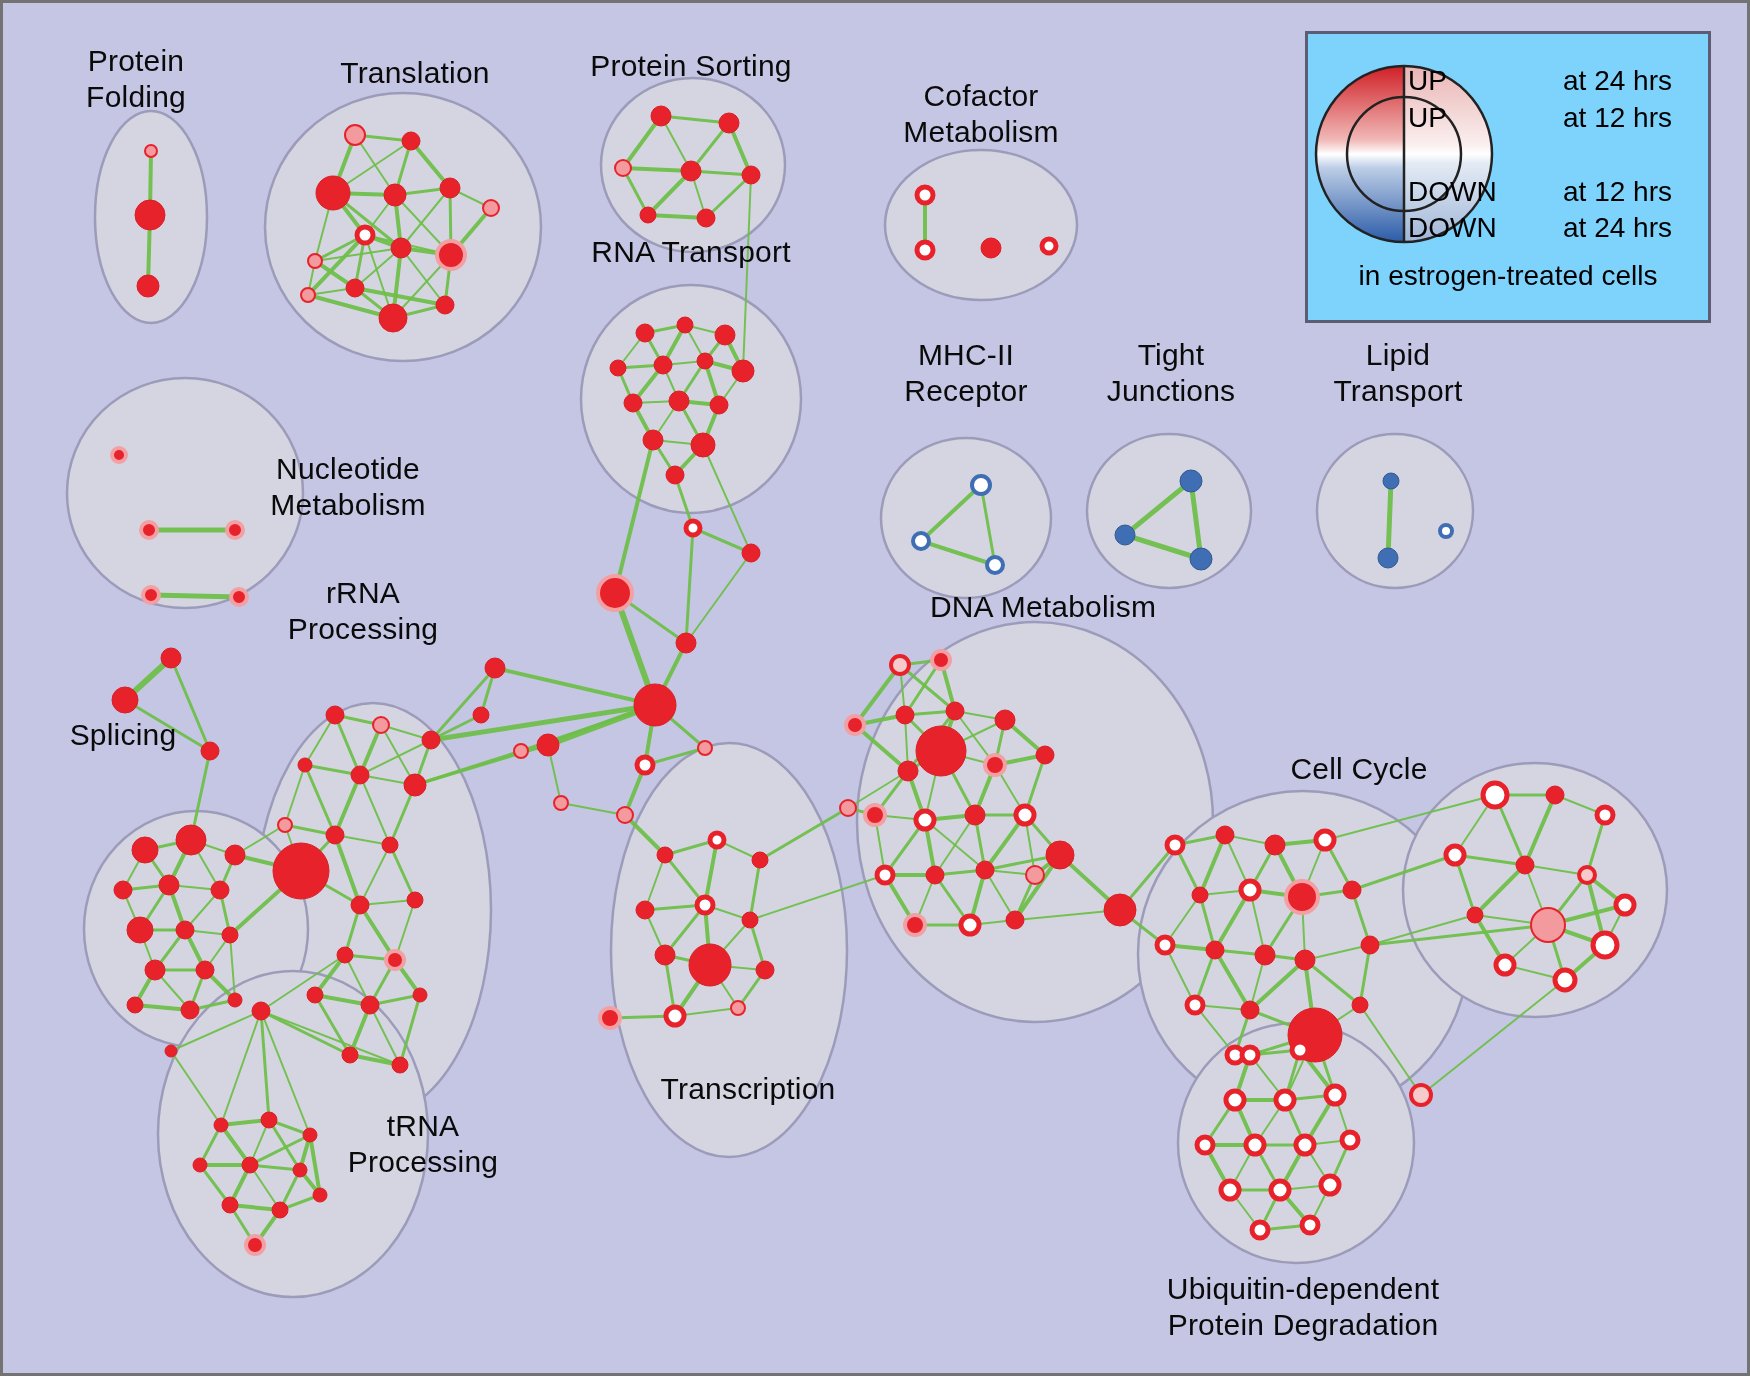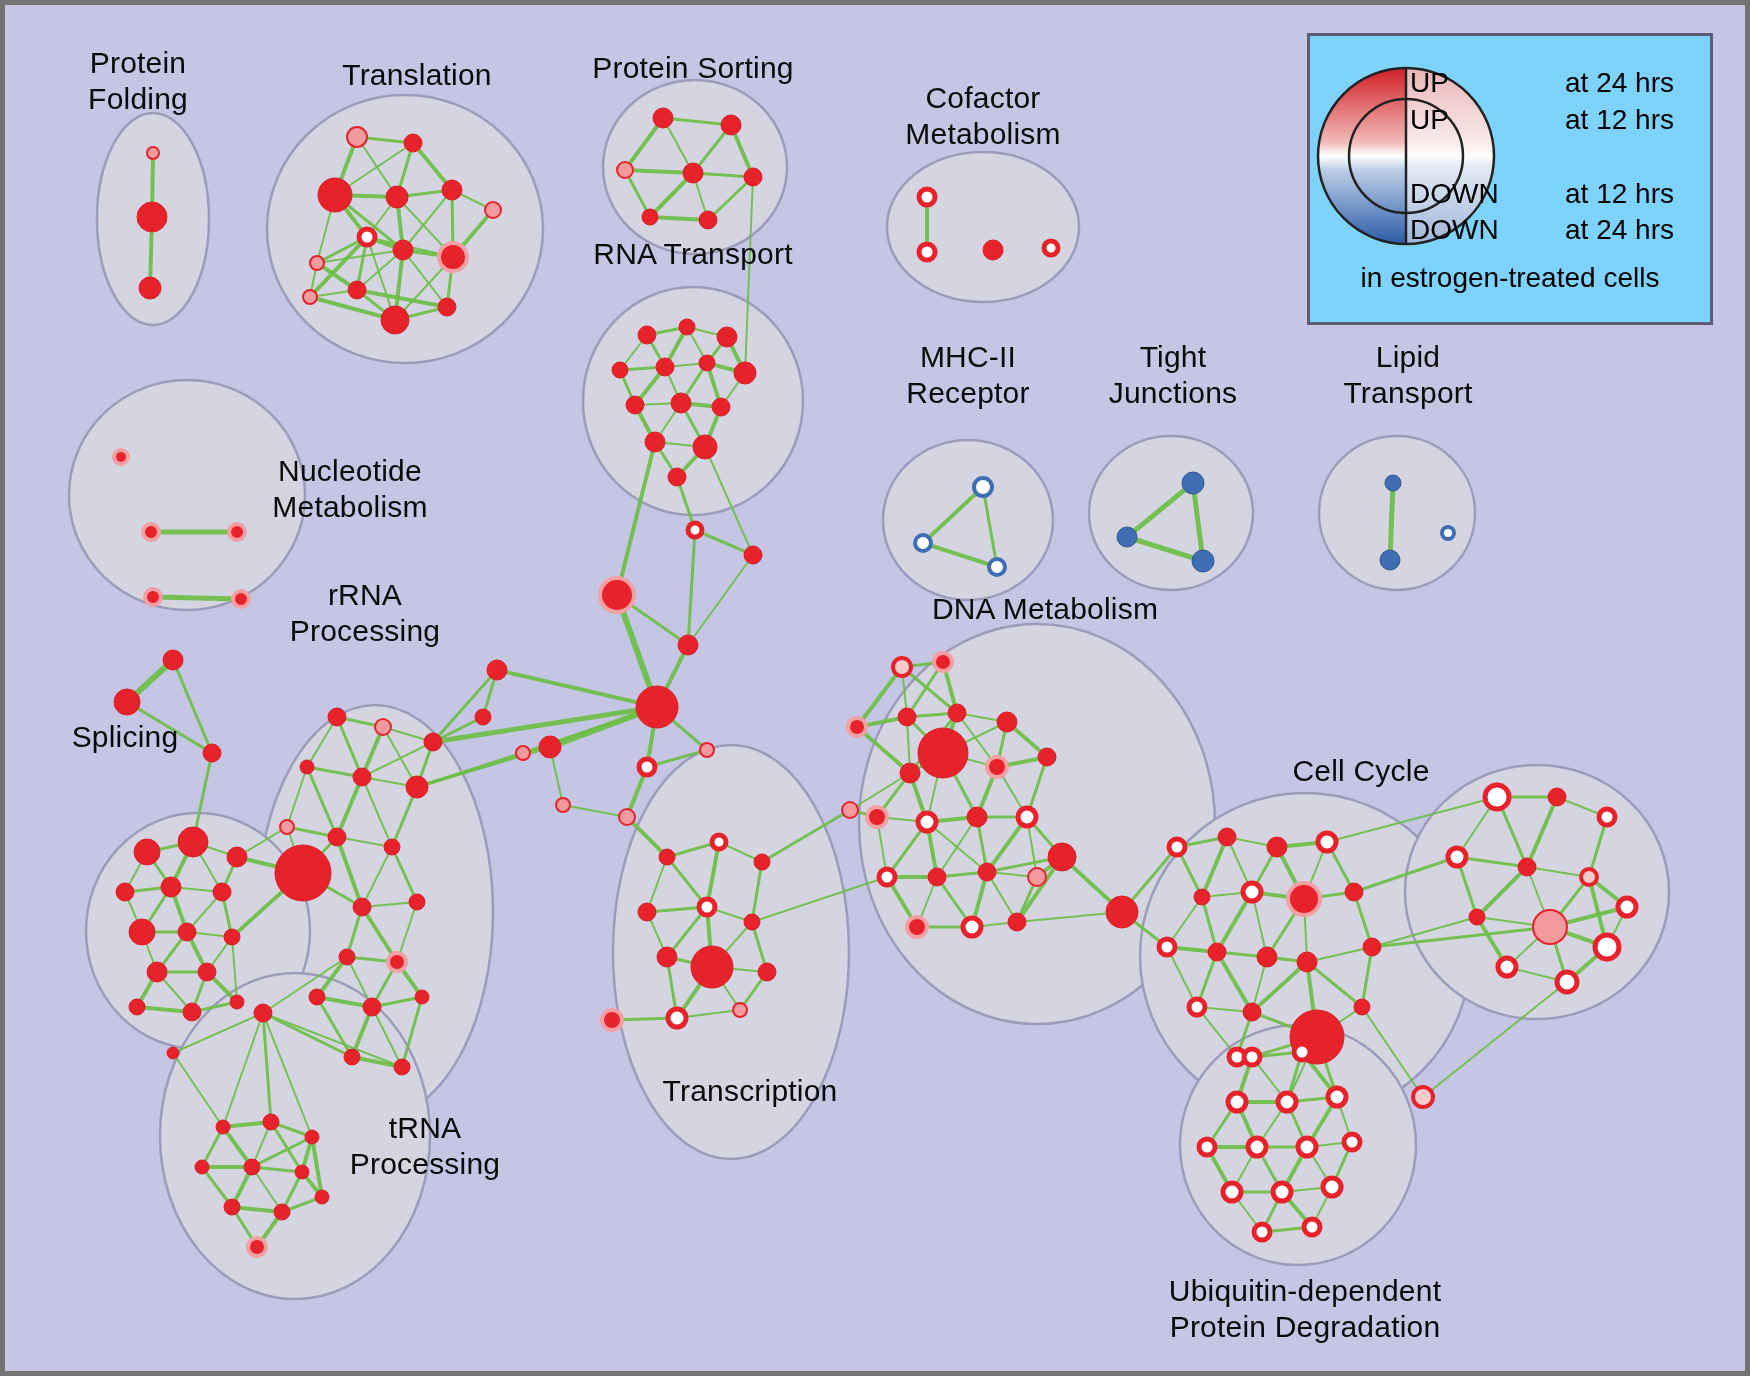--- a/index.html
+++ b/index.html
@@ -1,20 +1,20 @@
 <!DOCTYPE html>
 <html><head>
 <meta charset="utf-8">
 <style>
   html,body{margin:0;padding:0;background:#eee;}
   .figure{
     position:relative;
     width:1750px;height:1376px;
     background:#c5c6e3;
-    border:5px solid #737373;
+    border:3px solid #737373;
     box-sizing:border-box;
     font-family:"Liberation Sans", sans-serif;
     overflow:hidden;
   }
   #net-svg{position:absolute;left:0;top:0;width:1750px;height:1376px;}
   .cluster-label{
     position:absolute;
     transform:translate(-50%,0);
     white-space:pre-line;
     text-align:center;
@@ -667,21 +667,21 @@
   <div class="cluster-label" style="left: 688px; top: 45px;">Protein Sorting</div>
   <div class="cluster-label" style="left: 978px; top: 75px;">Cofactor
 Metabolism</div>
   <div class="cluster-label" style="left: 688px; top: 231px;">RNA Transport</div>
   <div class="cluster-label" style="left: 345px; top: 448px;">Nucleotide
 Metabolism</div>
   <div class="cluster-label" style="left: 963px; top: 334px;">MHC-II
 Receptor</div>
   <div class="cluster-label" style="left: 1168px; top: 334px;">Tight
 Junctions</div>
-  <div class="cluster-label" style="left: 1395px; top: 334px; margin-left: 8px;">Lipid
+  <div class="cluster-label" style="left: 1395px; top: 334px;">Lipid
 Transport</div>
   <div class="cluster-label" style="left: 360px; top: 572px;">rRNA
 Processing</div>
   <div class="cluster-label" style="left: 120px; top: 714px;">Splicing</div>
   <div class="cluster-label" style="left: 1040px; top: 586px;">DNA Metabolism</div>
   <div class="cluster-label" style="left: 1312px; top: 748px; margin-left: 44px;">Cell Cycle</div>
   <div class="cluster-label" style="left: 420px; top: 1105px;">tRNA
 Processing</div>
   <div class="cluster-label" style="left: 745px; top: 1068px;">Transcription</div>
   <div class="cluster-label" style="left: 1300px; top: 1268px;">Ubiquitin-dependent

